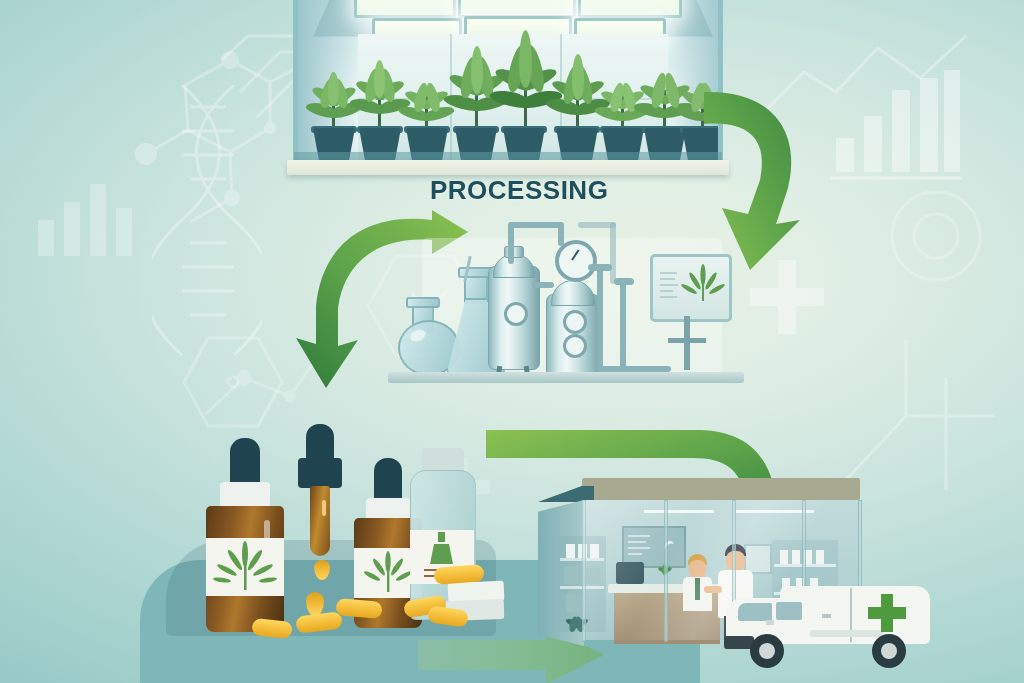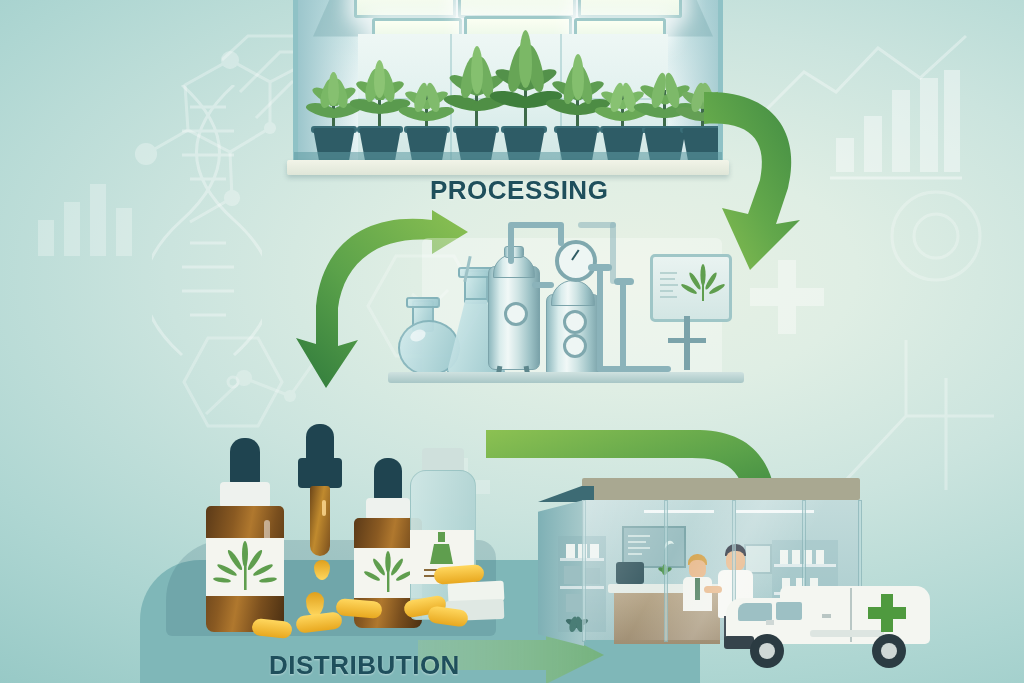--- a/index.html
+++ b/index.html
@@ -610,15 +610,14 @@
   <div class="abs" style="left:446px;top:600px;width:58px;height:20px;background:#dfe8e3;border-radius:3px;transform:rotate(-2deg);"></div>
 
   <div class="capsule" style="left:296px;top:614px;width:46px;transform:rotate(-7deg);"></div>
   <div class="capsule" style="left:336px;top:600px;width:46px;transform:rotate(5deg);"></div>
   <div class="capsule" style="left:404px;top:598px;width:42px;transform:rotate(-10deg);"></div>
   <div class="capsule" style="left:428px;top:608px;width:40px;transform:rotate(8deg);"></div>
   <div class="capsule" style="left:434px;top:566px;width:50px;transform:rotate(-4deg);"></div>
   <div class="capsule" style="left:252px;top:620px;width:40px;transform:rotate(6deg);"></div>
 
   <div class="stagelabel" style="left:430px;top:175px;font-size:26px;">PROCESSING</div>
-  <div class="stagelabel" style="left:269px;top:650px;font-size:26px;">DISTRIBUTION</div>
 
 </div>
 
 </body></html>

